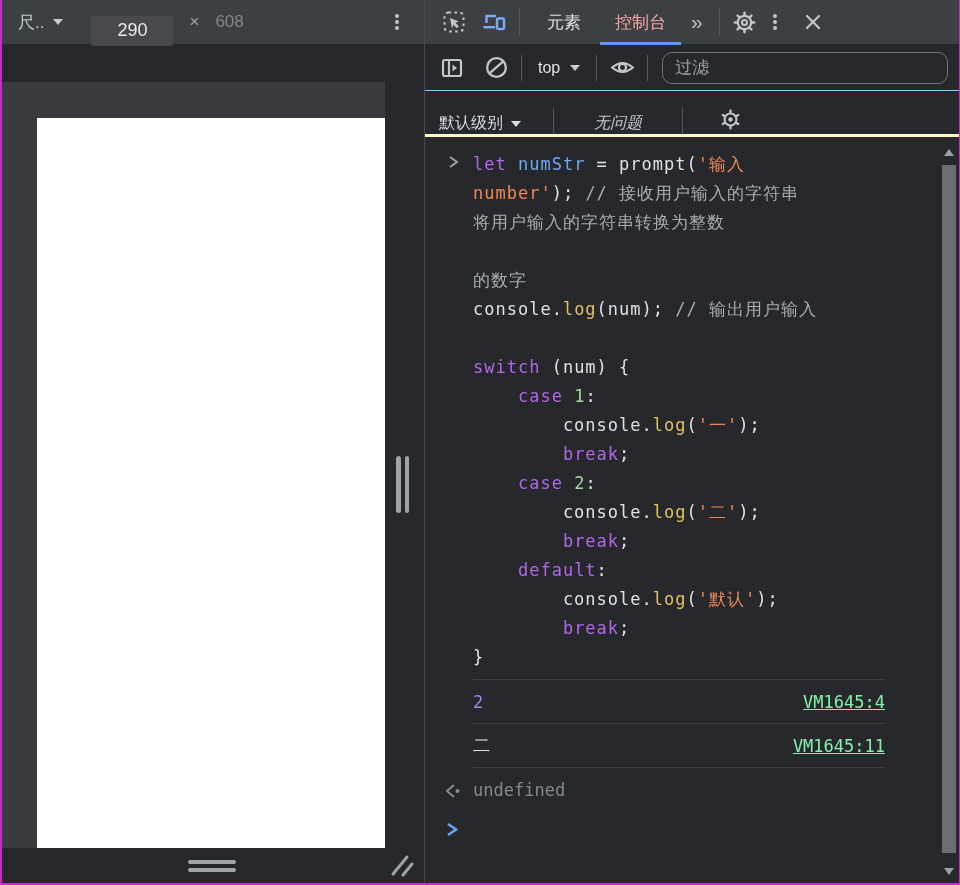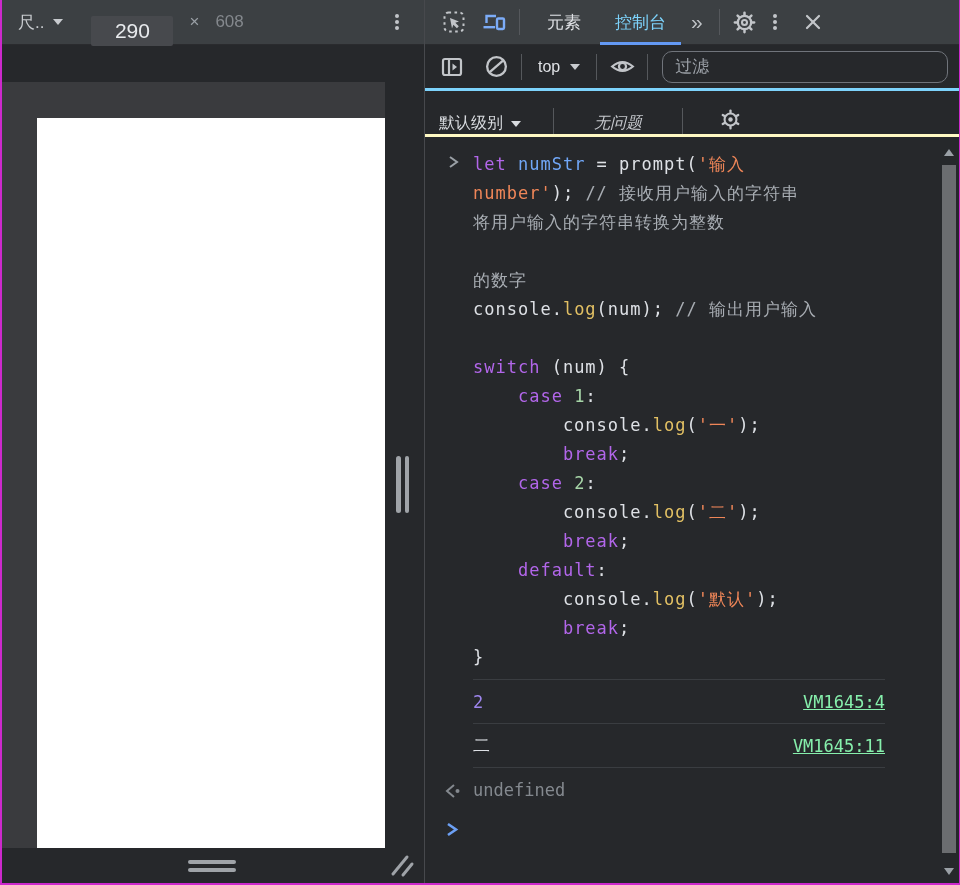--- a/index.html
+++ b/index.html
@@ -14,21 +14,21 @@
   .device-toolbar {
     position:absolute; left:0; top:0; width:100%; height:45px;
     background:#3C4043; border-bottom:1px solid #2A2B2E;
     display:flex; align-items:center; padding:0 12px 0 18px;
   }
   .dim-select { display:flex; align-items:center; gap:9px; color:#C8CBCF; font-size:17px; cursor:pointer; }
   .tri-down { width:0; height:0; border-left:5px solid transparent; border-right:5px solid transparent; border-top:6px solid #C8CBCF; }
   .size-box {
     margin-left:28px; width:82px; height:30px; background:#47494D; border-radius:2px;
     display:flex; align-items:center; justify-content:center;
-    color:#E8EAED; font-size:21px;margin-top:17px;
+    color:#E8EAED; font-size:18px;margin-top:17px;
   }
   .size-x { color:#9AA0A6; font-size:17px; margin:0 16px; }
   .size-dim { color:#84888D; font-size:17px; width:60px; }
   .left-spacer { flex:1; }
 
   .emu-strip { position:absolute; left:0; top:46px; width:100%; height:839px; background:#26282B; }
   .emu-canvas { position:absolute; left:0; top:82px; width:385px; height:766px; background:#3A3B3E; }
   .emu-page  { position:absolute; left:37px; top:118px; width:348px; height:730px; background:#FFFFFF; }
 
   .v-resize-handle { position:absolute; left:396px; top:456px; width:13px; height:57px; display:flex; gap:4px; cursor:ew-resize; }
@@ -43,26 +43,26 @@
   .right-panel { position:absolute; left:425px; top:0; width:535px; height:885px; background:#26282B; }
 
   .tabbar {
     height:45px; background:#3C4043; border-bottom:1px solid #2A2B2E;
     display:flex; align-items:center; padding:0 10px 0 14px;
   }
   .icon-btn { display:flex; align-items:center; justify-content:center; width:30px; height:30px; color:#C2C5C9; cursor:pointer; flex:0 0 auto; }
   .icon-btn.blue { color:#7CACF8; }
   .vsep { width:1px; height:26px; background:#55585C; margin:0 10px; flex:0 0 auto; }
   .tab { position:relative; height:45px; display:flex; align-items:center; padding:0 17px; font-size:17px; color:#DFE1E5; cursor:pointer; flex:0 0 auto; }
-  .tab.active { color:#7dd3fc; }
+  .tab.active { color:#fca5a5; }
   .tab.active::after { content:""; position:absolute; left:2px; right:2px; bottom:0; height:3px; background:#6399F4; }
   .more-tabs { color:#C0C3C7; font-size:21px; padding:0 8px; cursor:pointer; letter-spacing:-2px; }
 
   .ctoolbar1 {
-    height:46px; border-bottom:3px solid #7dd3fc;
+    height:46px; border-bottom:1px solid #7dd3fc;
     display:flex; align-items:center; padding:0 10px 0 12px;
   }
   .ctx-select { display:flex; align-items:center; gap:10px; color:#DFE1E5; font-size:16px; padding:0 6px; cursor:pointer; }
   .ctx-select .tri-down { border-top-color:#C8CBCF; }
   .filter-input {
     flex:1; height:32px; margin:0 2px 0 4px; background:transparent;
     border:1px solid #70747B; border-radius:10px; outline:none;
     color:#DEE1E6; font-size:17px; padding:0 12px;
     font-family:"Liberation Sans", sans-serif;
   }

